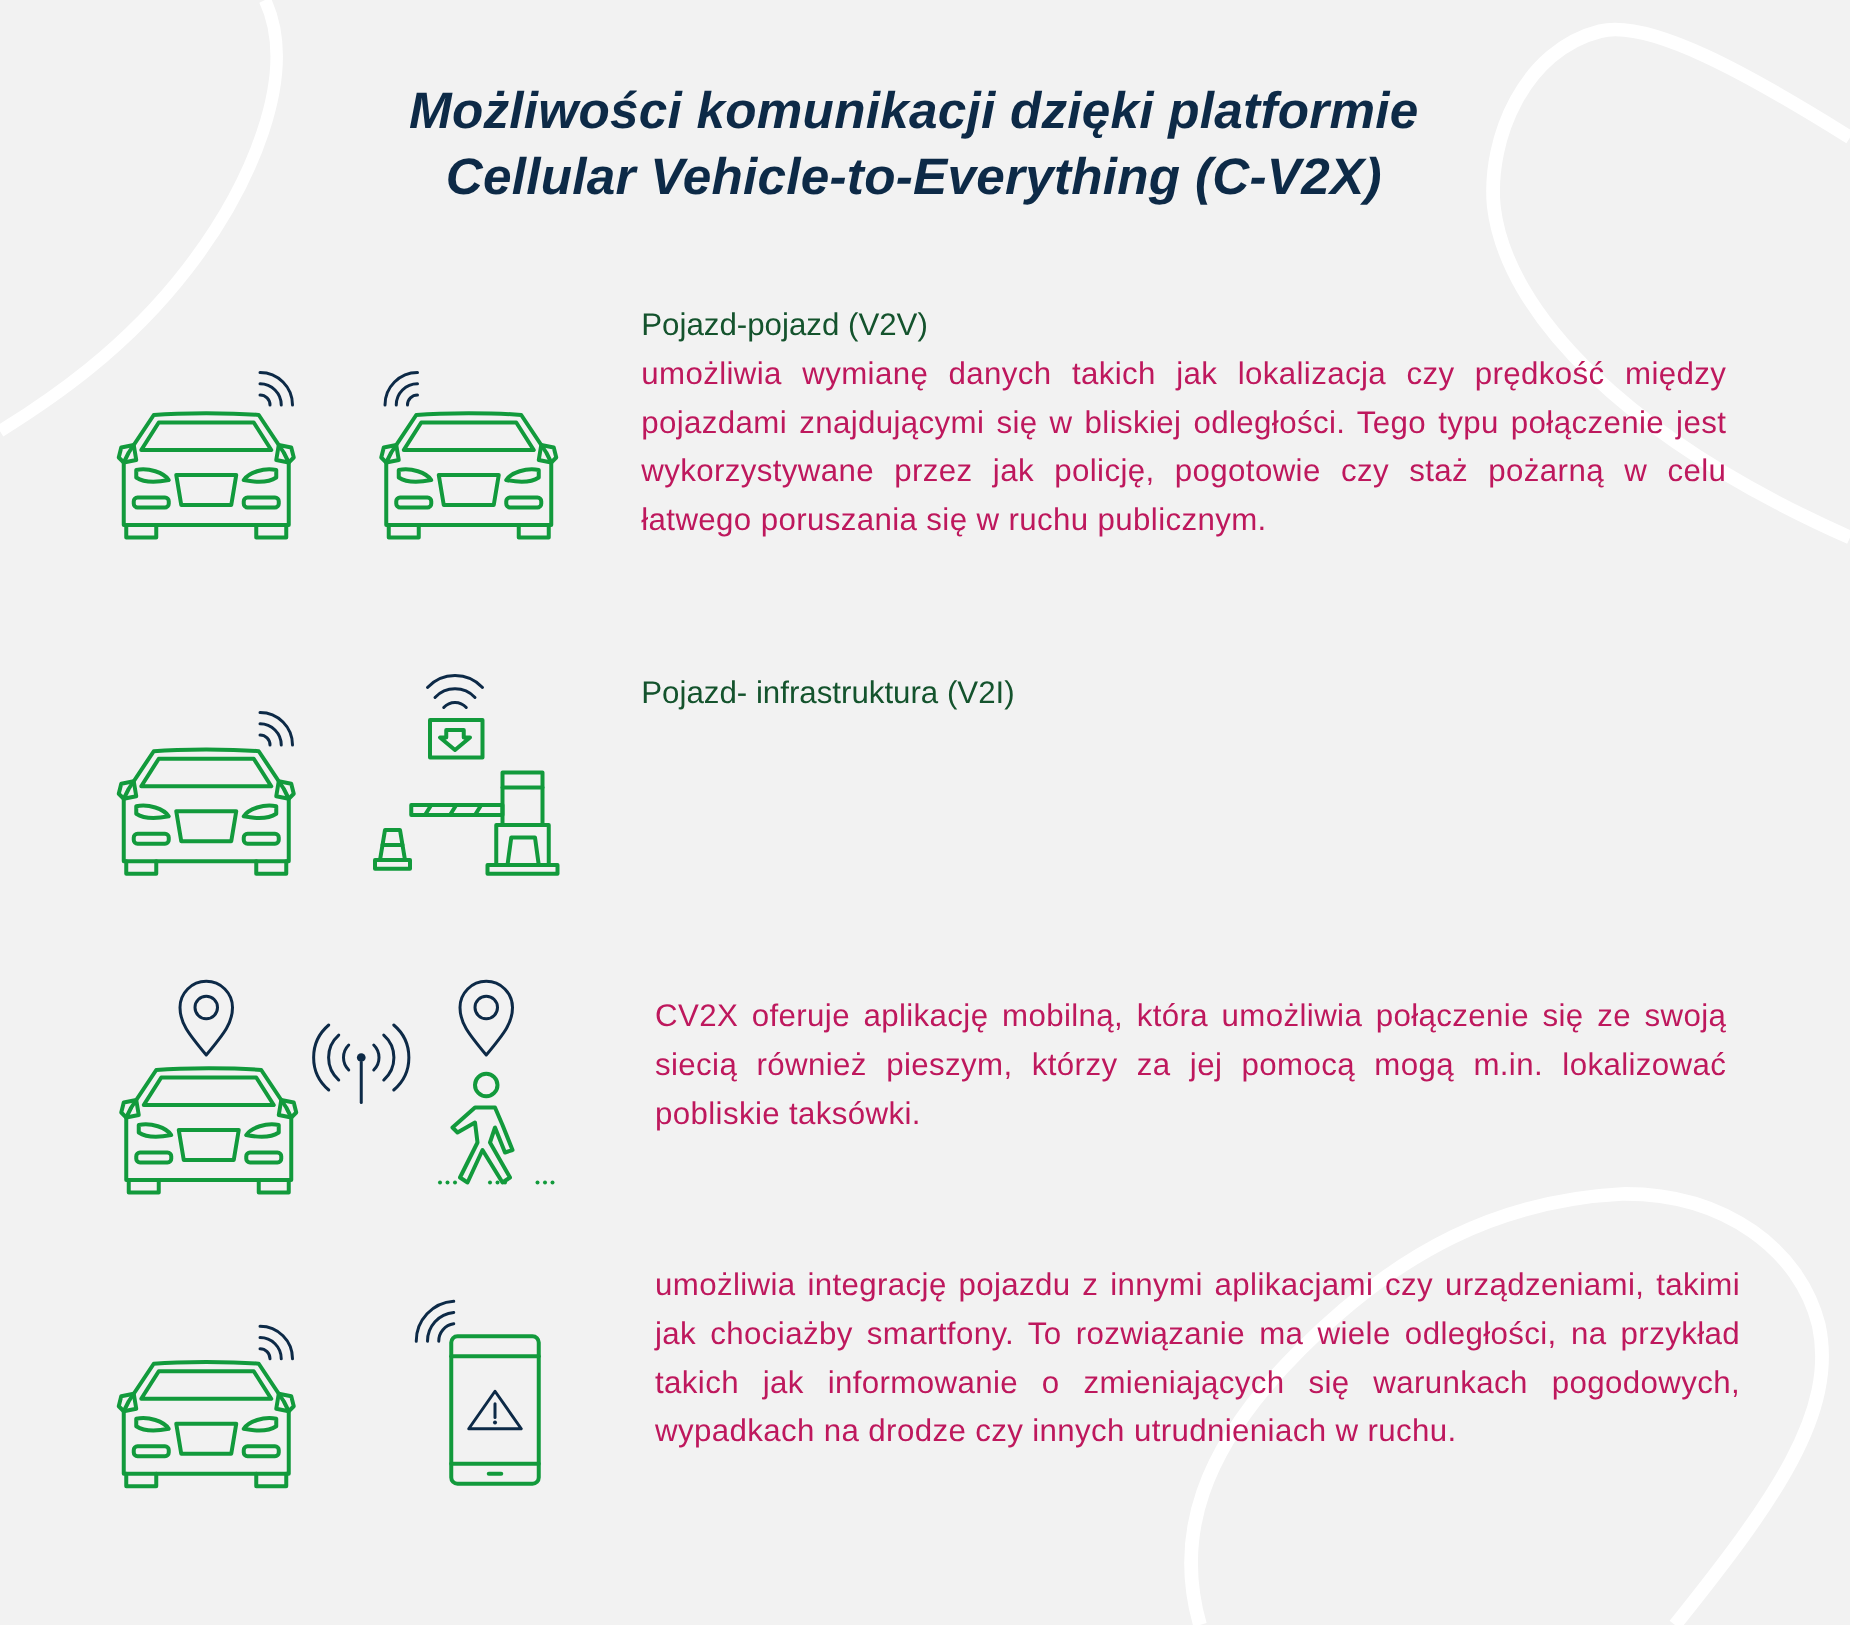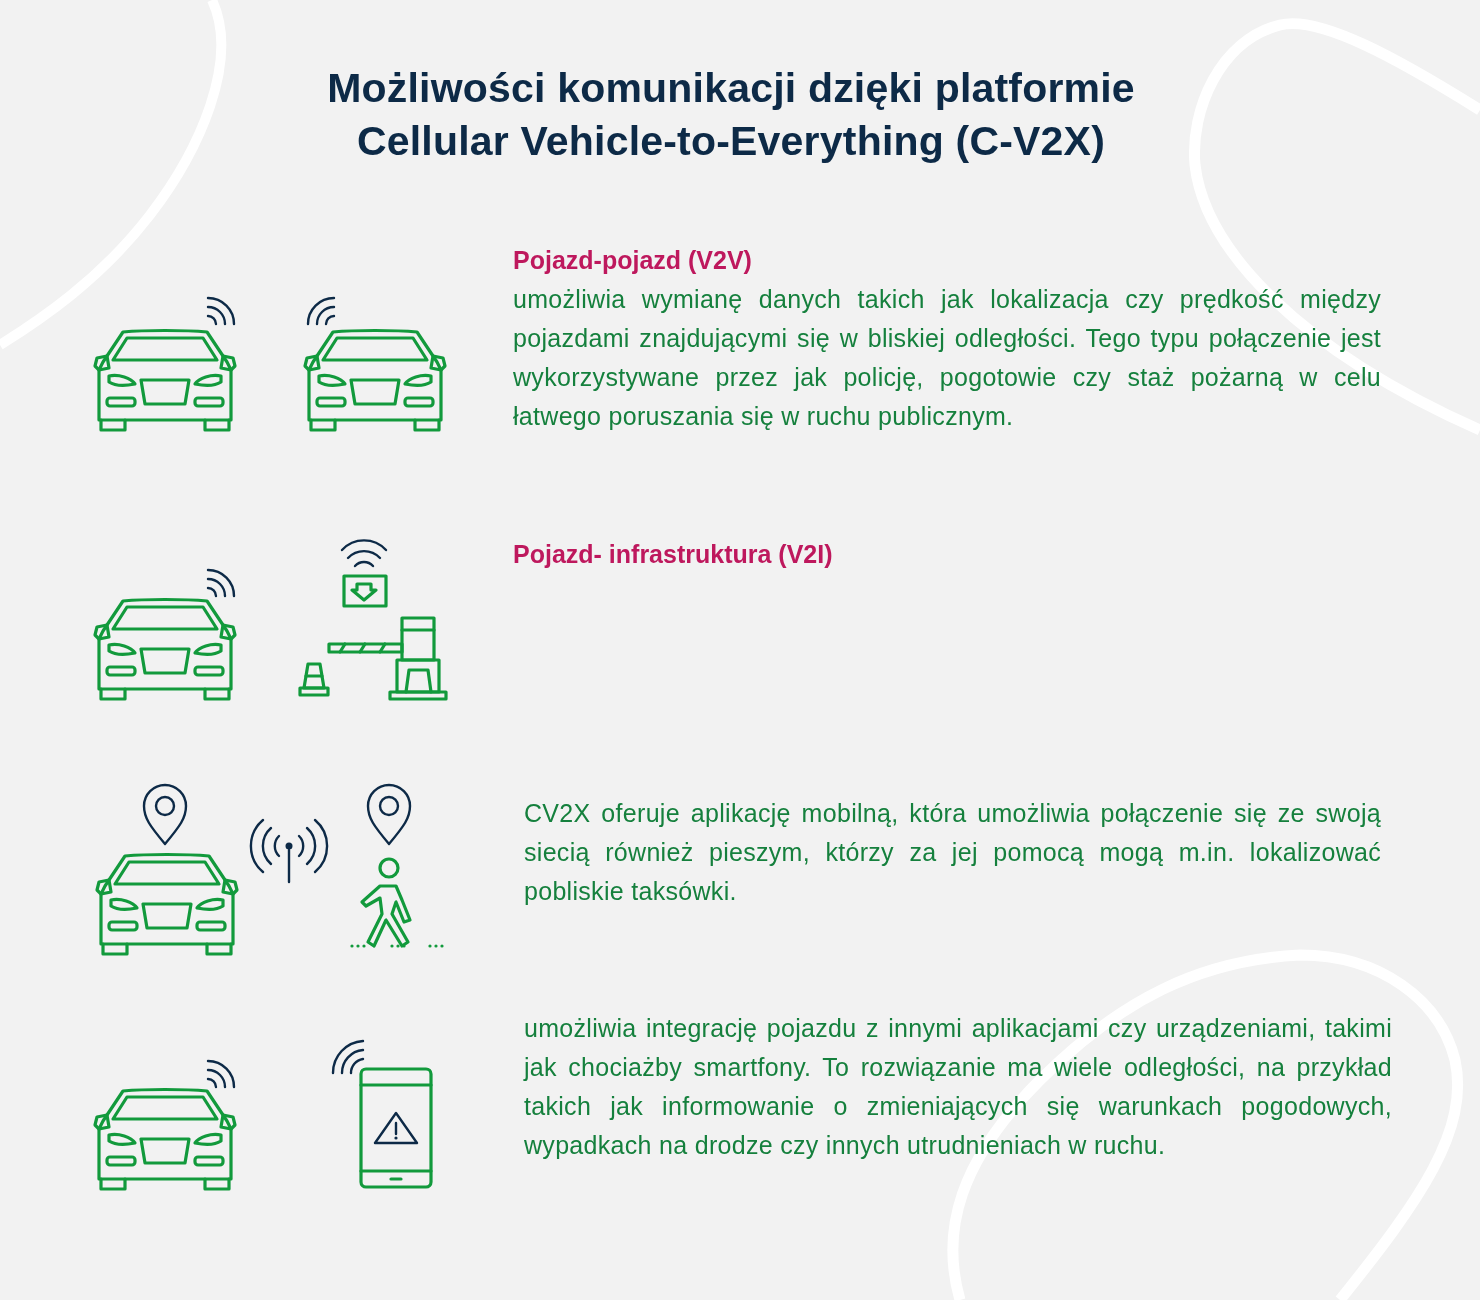--- a/index.html
+++ b/index.html
@@ -9,25 +9,25 @@
     position: relative;
     font-family: "Liberation Sans", "DejaVu Sans", sans-serif;
     color: #0d2a47;
   }
   .bg-curves { position: absolute; left: 0; top: 0; width: 1480px; height: 1300px; z-index: 0; }
   .title {
     position: absolute; left: 0; top: 62px; width: 1462px;
     text-align: center; font-weight: bold; font-size: 41px; line-height: 53px;
     color: #0d2a47; z-index: 1; letter-spacing: 0.2px;
   }
-  .title div { white-space: nowrap; }
+  .title div { white-space: nowrap; font-style: italic; }
   .section { position: absolute; z-index: 1; }
-  .sec-title { font-weight: bold; font-size: 25px; line-height: 30px; color: #be185d; margin-bottom: 5px; }
+  .sec-title { font-weight: normal; font-size: 25px; line-height: 30px; color: #14532d; margin-bottom: 5px; }
   .sec-body {
-    font-size: 25px; line-height: 39px; color: #15803d;
+    font-size: 25px; line-height: 39px; color: #be185d;
     text-align: justify; letter-spacing: 0.3px;
   }
   .icon-box { position: absolute; z-index: 1; }
   svg .g { fill: none; stroke: #129a3c; stroke-width: 3.2; stroke-linejoin: round; stroke-linecap: round; }
   svg .n { fill: none; stroke: #0d2a47; stroke-width: 2.4; stroke-linecap: round; stroke-linejoin: round; }
 </style>
 </head>
 <body>
 
 <svg class="bg-curves" viewBox="0 0 1480 1300">

